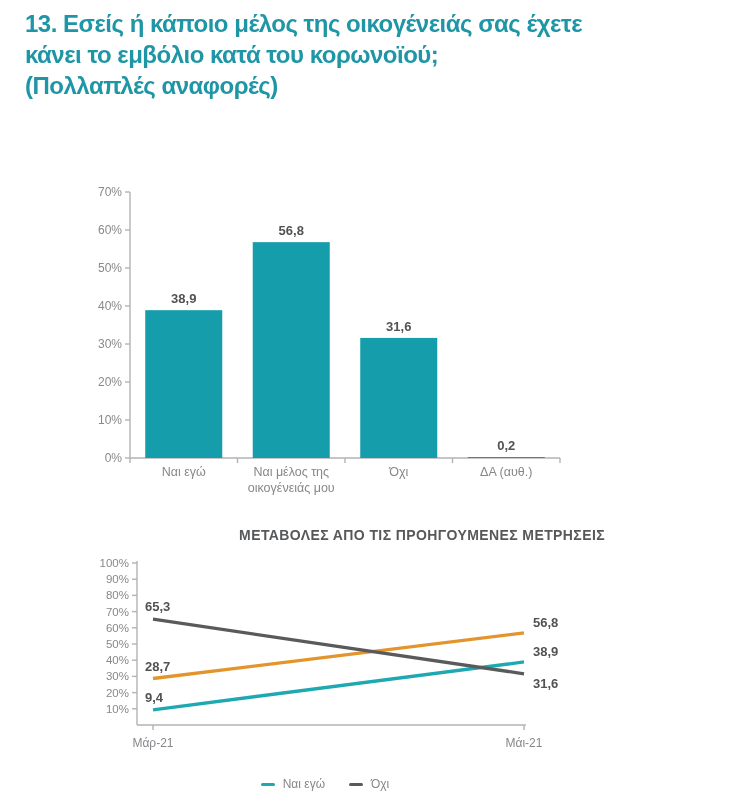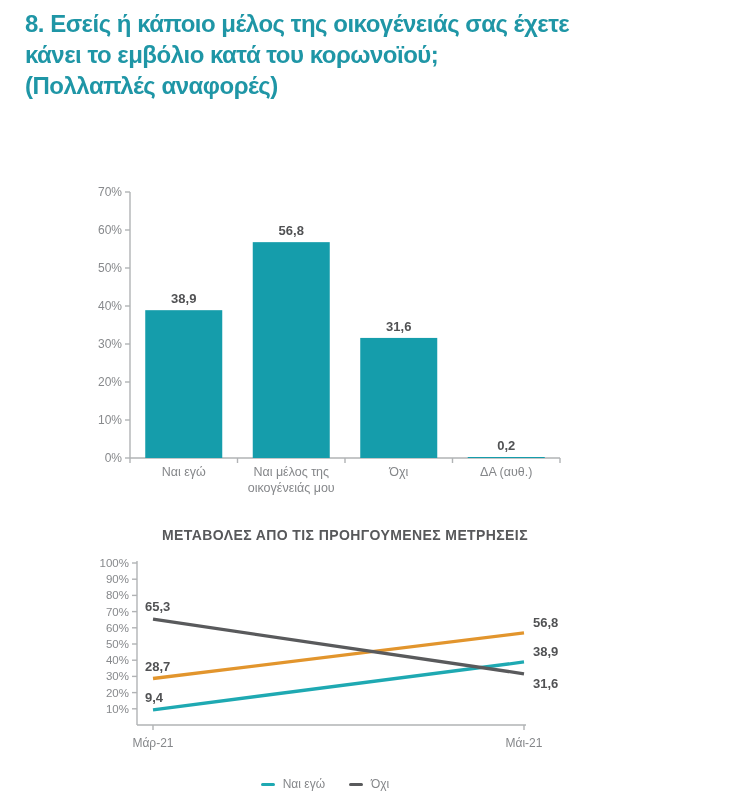--- a/index.html
+++ b/index.html
@@ -7,21 +7,21 @@
     width:734px;height:811px;background:#ffffff;position:relative;overflow:hidden;
     font-family:"Liberation Sans","DejaVu Sans",sans-serif;
   }
   .page-title{
     position:absolute;left:25px;top:8px;width:700px;
     font-size:24px;font-weight:700;line-height:31px;letter-spacing:-0.5px;
     color:#1f96a6;white-space:pre-line;
   }
   #bar-svg{position:absolute;left:80px;top:180px;}
   .line-chart-title{
-    position:absolute;left:85px;top:527px;width:520px;text-align:center;
+    position:absolute;left:85px;top:527px;width:520px;text-align:right;
     font-size:14px;font-weight:700;letter-spacing:0.4px;color:#57585a;
   }
   #line-svg{position:absolute;left:85px;top:548px;}
   #legend{
     position:absolute;left:85px;top:777px;width:520px;
     display:flex;justify-content:center;align-items:center;gap:24px;
     transform:translateX(-20px);
   }
   .legend-item{display:flex;align-items:center;gap:8px;}
   .legend-dash{width:14px;height:3px;border-radius:1.5px;display:inline-block;}
@@ -30,21 +30,21 @@
   svg text{font-family:"Liberation Sans","DejaVu Sans",sans-serif;}
   svg .tick{font-size:12px;fill:#87898c;}
   svg .ltick{font-size:11.5px;fill:#87898c;}
   svg .val{font-size:13px;font-weight:700;fill:#515254;}
   svg .cat{font-size:12.5px;fill:#85878a;}
   svg .xlab{font-size:12px;fill:#85878a;}
 </style>
 </head>
 <body>
 
-<div class="page-title">8. Εσείς ή κάποιο μέλος της οικογένειάς σας έχετε
+<div class="page-title">13. Εσείς ή κάποιο μέλος της οικογένειάς σας έχετε
 κάνει το εμβόλιο κατά του κορωνοϊού;
 (Πολλαπλές αναφορές)</div>
 
 <svg id="bar-svg" width="500" height="325" viewBox="0 0 500 325">
     <line x1="50" y1="12" x2="50" y2="278" class="axis"></line>
     <line x1="45" y1="278" x2="50" y2="278" class="axis"></line>
     <text x="42" y="282" class="tick" text-anchor="end">0%</text>
     <line x1="45" y1="240" x2="50" y2="240" class="axis"></line>
     <text x="42" y="244" class="tick" text-anchor="end">10%</text>
     <line x1="45" y1="202" x2="50" y2="202" class="axis"></line>

